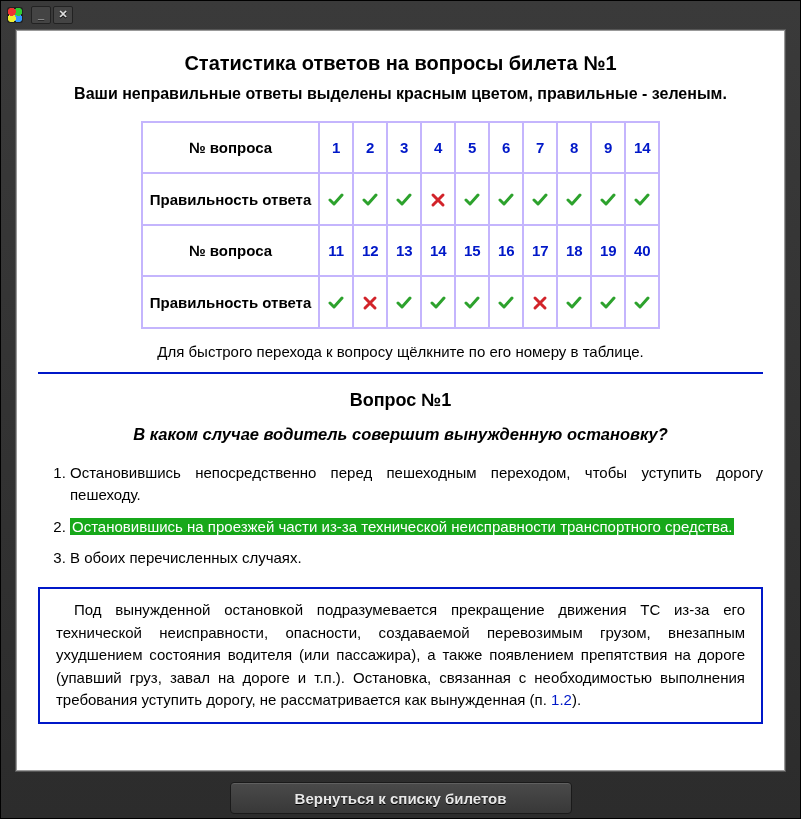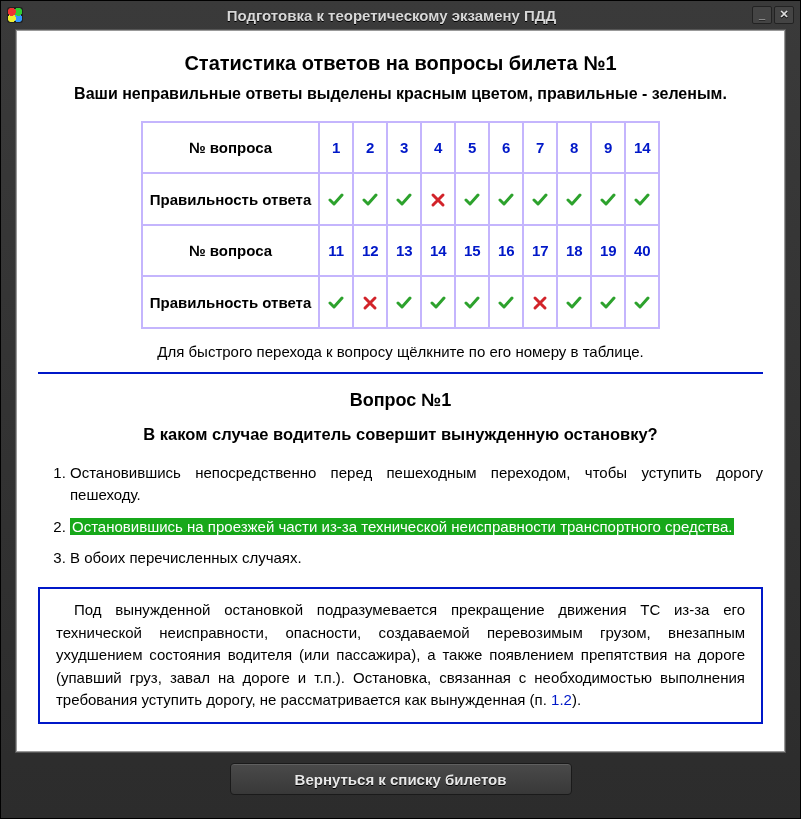--- a/index.html
+++ b/index.html
@@ -140,20 +140,21 @@
 
   h2.q-title {
     text-align: center;
     font-size: 18px;
     margin: 0 0 14px 0;
   }
   h3.q-text {
     text-align: center;
     font-size: 16.5px;
     margin: 0 0 18px 0;
+    font-style: italic;
   }
 
   ol.answers {
     margin: 0 0 18px 6px;
     padding-left: 26px;
     font-size: 15px;
   }
   ol.answers li {
     margin-bottom: 10px;
     line-height: 1.45;
@@ -174,21 +175,21 @@
     text-align: justify;
     text-indent: 1.2em;
   }
   .explain-box a { color: #0018c8; text-decoration: none; }
 
   .footer-bar {
     height: 40px;
     display: flex;
     align-items: center;
     justify-content: center;
-    padding-bottom: 19px;
+    padding-bottom: 0;
   }
   .back-btn {
     min-width: 340px;
     height: 30px;
     background: linear-gradient(#4a4a4a, #383838);
     border: 1px solid #1a1a1a;
     border-radius: 4px;
     color: #e8e8e8;
     font-weight: bold;
     font-size: 15px;
@@ -197,21 +198,20 @@
     cursor: pointer;
     display:flex; align-items:center; justify-content:center;
   }
 </style>
 </head>
 <body>
 
 <div class="window-frame">
   <div class="titlebar">
     <div class="app-icon"></div>
-    <div class="title-text">Подготовка к теоретическому экзамену ПДД</div>
     <div class="win-controls">
       <div class="win-btn">_</div>
       <div class="win-btn">✕</div>
     </div>
   </div>
 
   <div class="body-area">
     <div class="content">
 
       <h1 class="stats-title">Статистика ответов на вопросы билета №1</h1>

